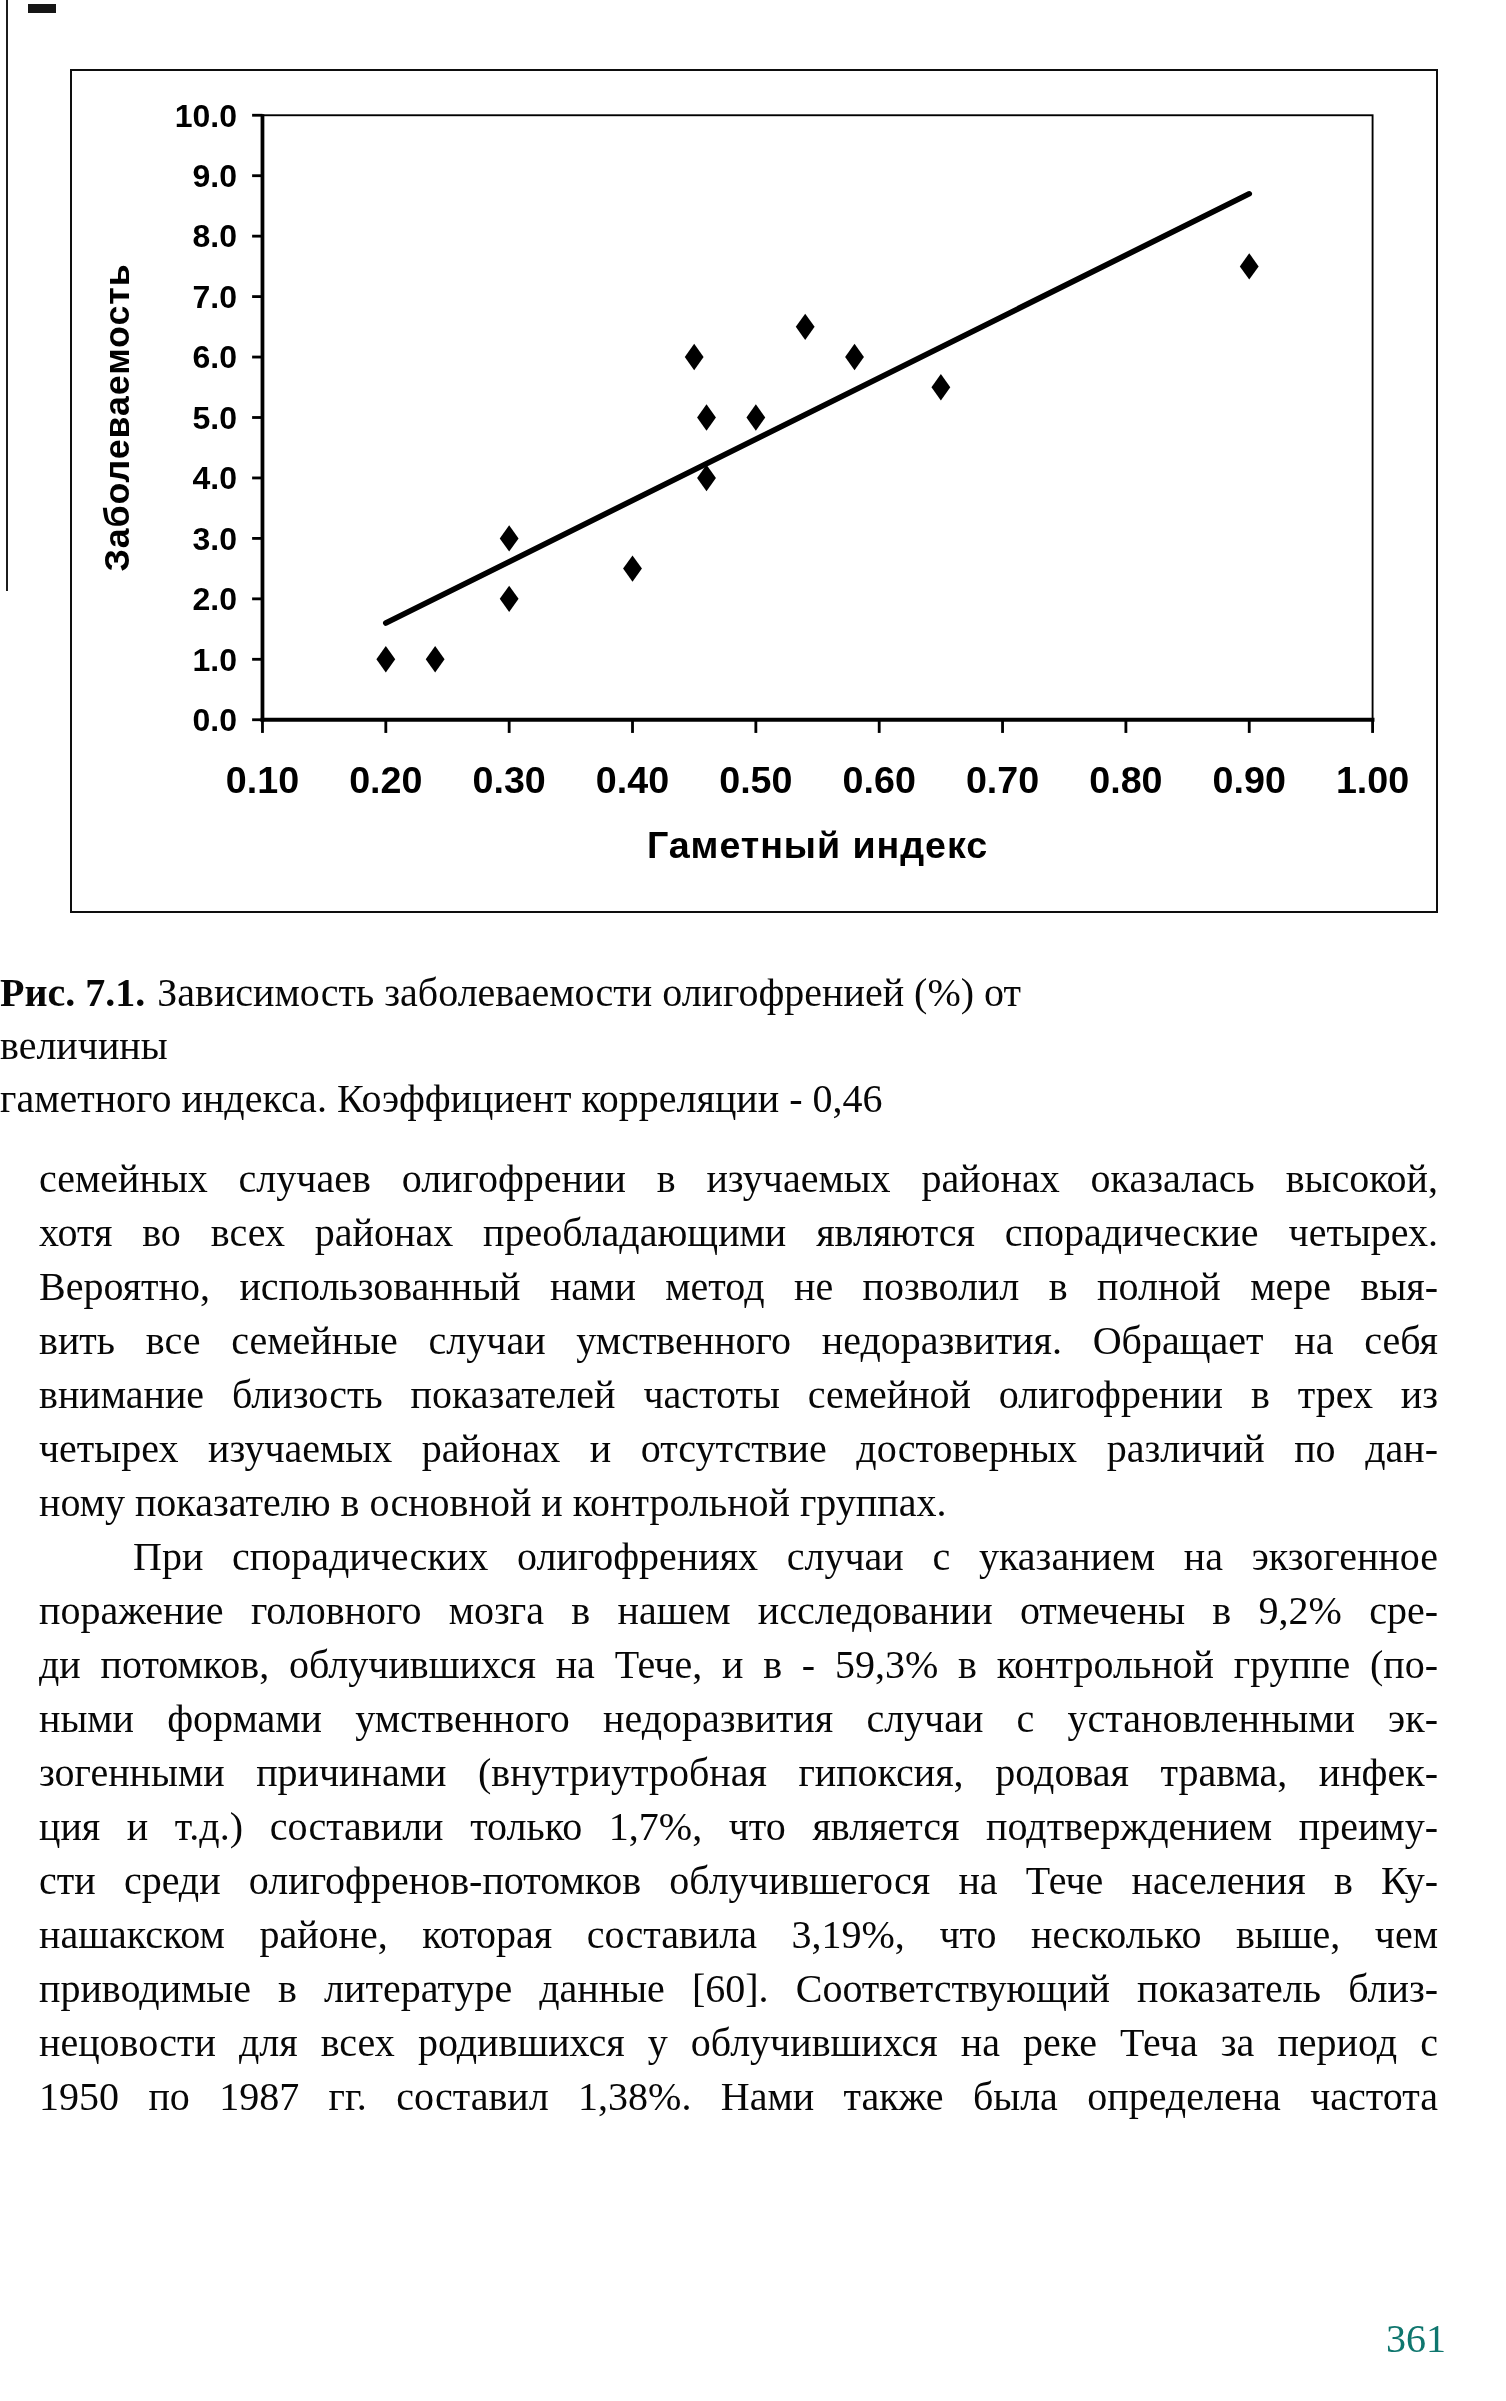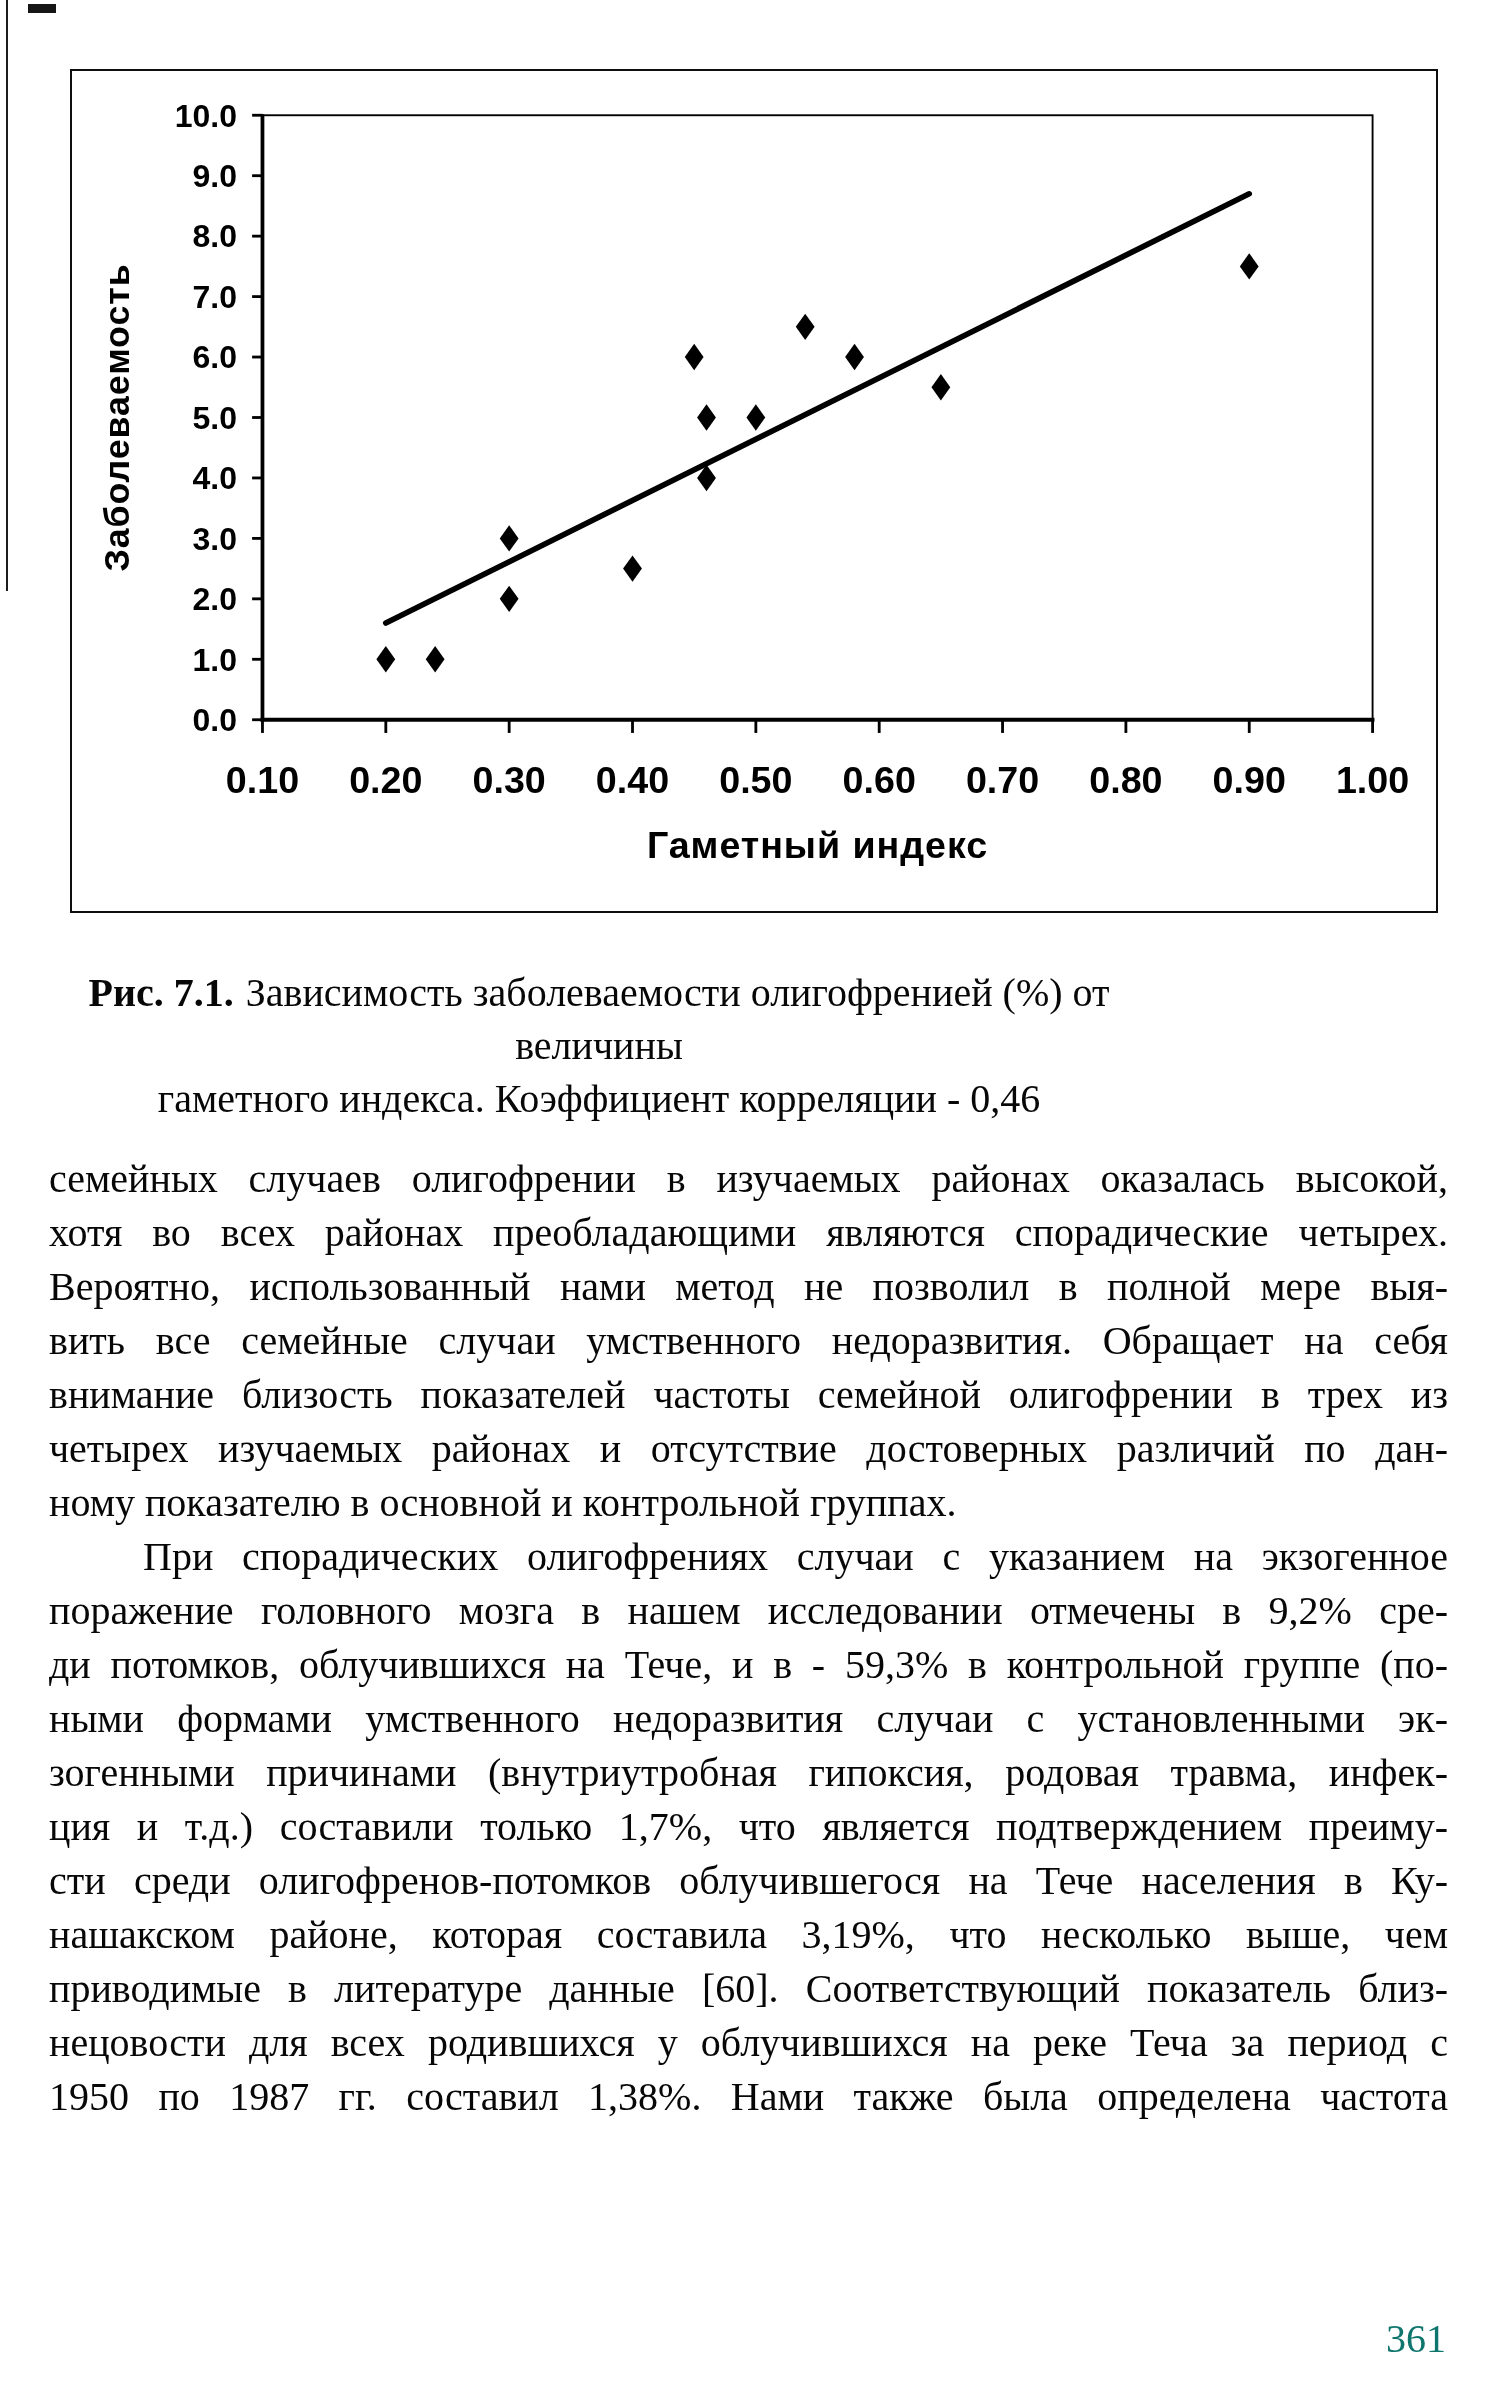--- a/index.html
+++ b/index.html
@@ -24,27 +24,27 @@
   .figure-box svg { display:block; width:1363px; height:838px; }
   svg text { font-family:"Liberation Sans", sans-serif; font-weight:700; fill:#000; }
   svg .yt { font-size:34px; }
   svg .xt { font-size:40px; }
   svg .ytitle { font-size:38px; letter-spacing:1px; }
   svg .xtitle { font-size:40px; letter-spacing:1px; }
 
   
   .caption {
     position:absolute; left:0; top:966px; width:1198px;
-    text-align:center; font-size:40px; line-height:53px; color:#070707;
+    text-align:left; font-size:40px; line-height:53px; color:#070707;
   }
   .cap-prefix { font-weight:bold; margin-right:0.30em; }
 
   
   .body-text {
-    position:absolute; left:49px; top:1152px; width:1399px;
+    position:absolute; left:39px; top:1152px; width:1399px;
     font-size:40px; line-height:54px; color:#070707;
   }
   .line { text-align:justify; text-align-last:justify; white-space:normal; }
   .line.indent { text-indent:94px; }
   .line.last-left { text-align-last:left; }
 
   .page-number {
     position:absolute; right:61px; top:2315px;
     font-size:40px; color:#0f766e;
   }

